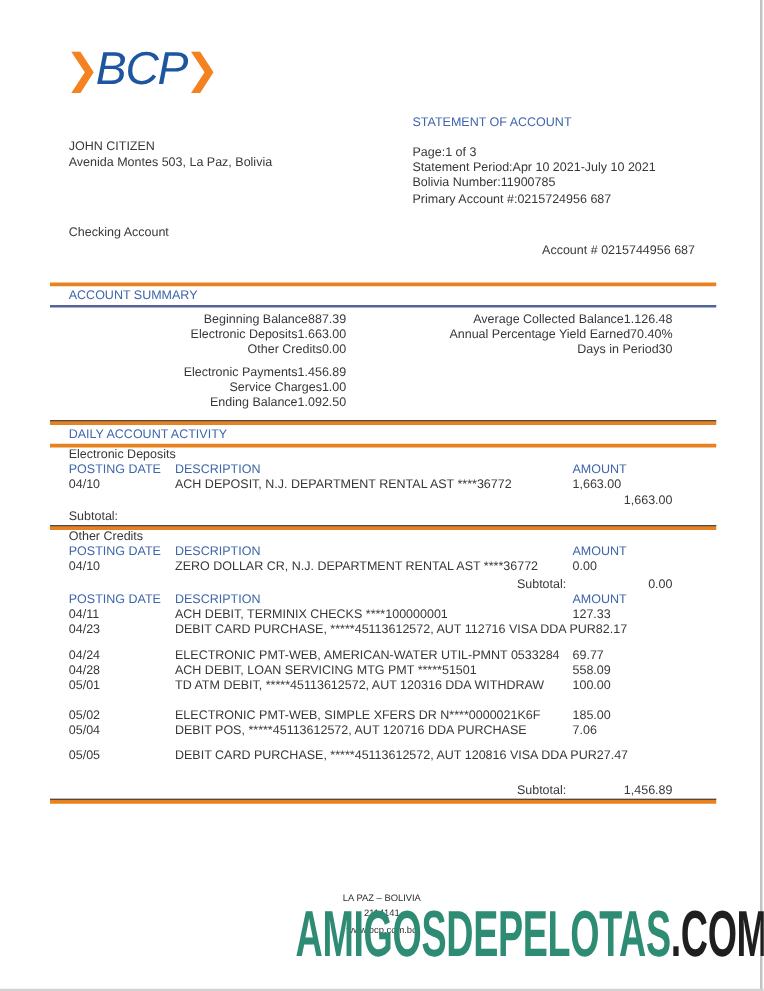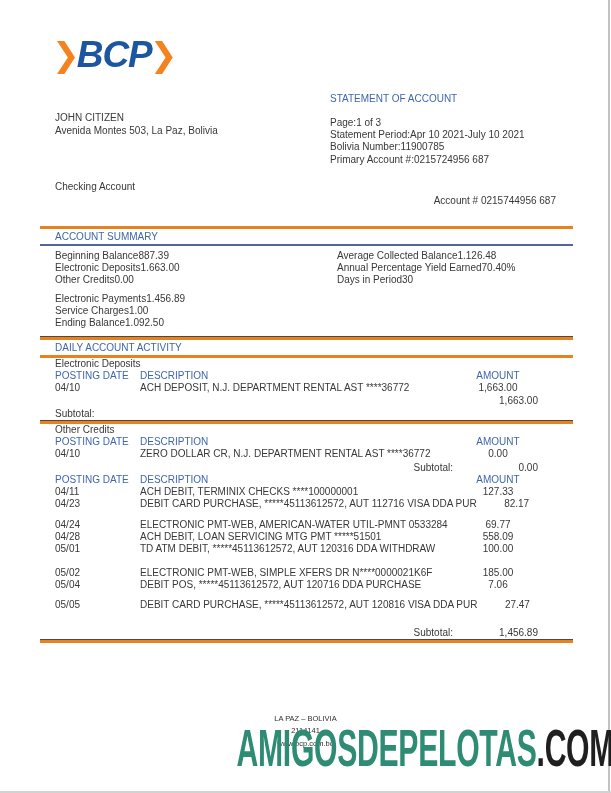--- a/index.html
+++ b/index.html
@@ -8,21 +8,21 @@
   }
   *{margin:0;padding:0;box-sizing:border-box}
   html,body{width:611px;height:793px;background:#fff;overflow:hidden}
   body{position:relative;font-family:"Liberation Sans","DejaVu Sans",sans-serif;color:var(--ink);font-size:10px}
   .page{position:absolute;inset:0;background:#fff}
   
   .edge-right{position:absolute;top:0;bottom:0;right:1px;width:2px;background:#c2c2c2}
   .edge-bottom{position:absolute;left:0;right:0;bottom:0;height:2px;background:#d2d2d2}
 
   
-  #logo{position:absolute;left:52px;top:34px;font-style:italic;font-weight:bold;
+  #logo{position:absolute;left:52px;top:34px;font-style:italic;font-weight:normal;
         font-size:37px;line-height:42px;letter-spacing:-1px;white-space:nowrap}
   #logo .chev{color:var(--logo-orange);font-size:33px;vertical-align:1px}
   #logo .logo-text{color:var(--logo-blue);margin:0 -2px}
 
   
   #customer{position:absolute;left:55px;top:112px;line-height:12.5px}
 
   
   #stmt{position:absolute;left:330px;top:93px;width:226px}
   .stmt-title{color:var(--blue);line-height:12px;margin-bottom:12px}
@@ -35,29 +35,29 @@
   #main{position:absolute;left:40px;top:226px;width:533px}
   .orange-bar{height:3px;background:var(--orange)}
   .act-divider{height:4px;background:var(--orange);border-top:1px solid #4a4a4a}
   .sec-title{color:var(--blue);line-height:13px;padding:1px 0 1px 15px}
   .title-underline{height:2px;background:#51659b}
 
   .sum-wrap{display:flex;padding:4px 35px 6px 15px}
   .sum-left{width:222px}
   .sum-spacer{width:60px}
   .sum-right{flex:1}
-  .sum-row{display:flex;justify-content:flex-start;line-height:12.1px;height:12.1px;white-space:nowrap}
+  .sum-row{display:flex;justify-content:flex-end;line-height:12.1px;height:12.1px;white-space:nowrap}
   .sum-gap{height:7px}
 
   .sec-name{line-height:12.1px;padding-left:15px}
   .thead,.entry{display:flex;padding:0 35px 0 15px;line-height:12.1px;white-space:nowrap}
   .thead{color:var(--blue)}
   .c-date{width:85px;flex:none}
   .c-desc{flex:1;overflow:visible}
-  .c-amt{width:80px;flex:none;text-align:center}
+  .c-amt{width:80px;flex:none;text-align:left}
   .amount-only{display:flex;justify-content:flex-end;padding:0 35px;height:14px;align-items:center}
   .amount-only span{width:80px;text-align:right}
   .subtotal-left{line-height:12.1px;padding-left:15px}
   .subtotal-right{display:flex;justify-content:flex-end;align-items:center;height:14px;padding-right:35px}
   .subtotal-right .st-label{margin-right:5px}
   .subtotal-right .st-amt{width:80px;text-align:right}
   .row-gap{height:8px}
 
   
   #footer{position:absolute;left:0;right:0;top:713px;text-align:center;font-size:7.5px;line-height:12.4px;color:#2f2f2f}

